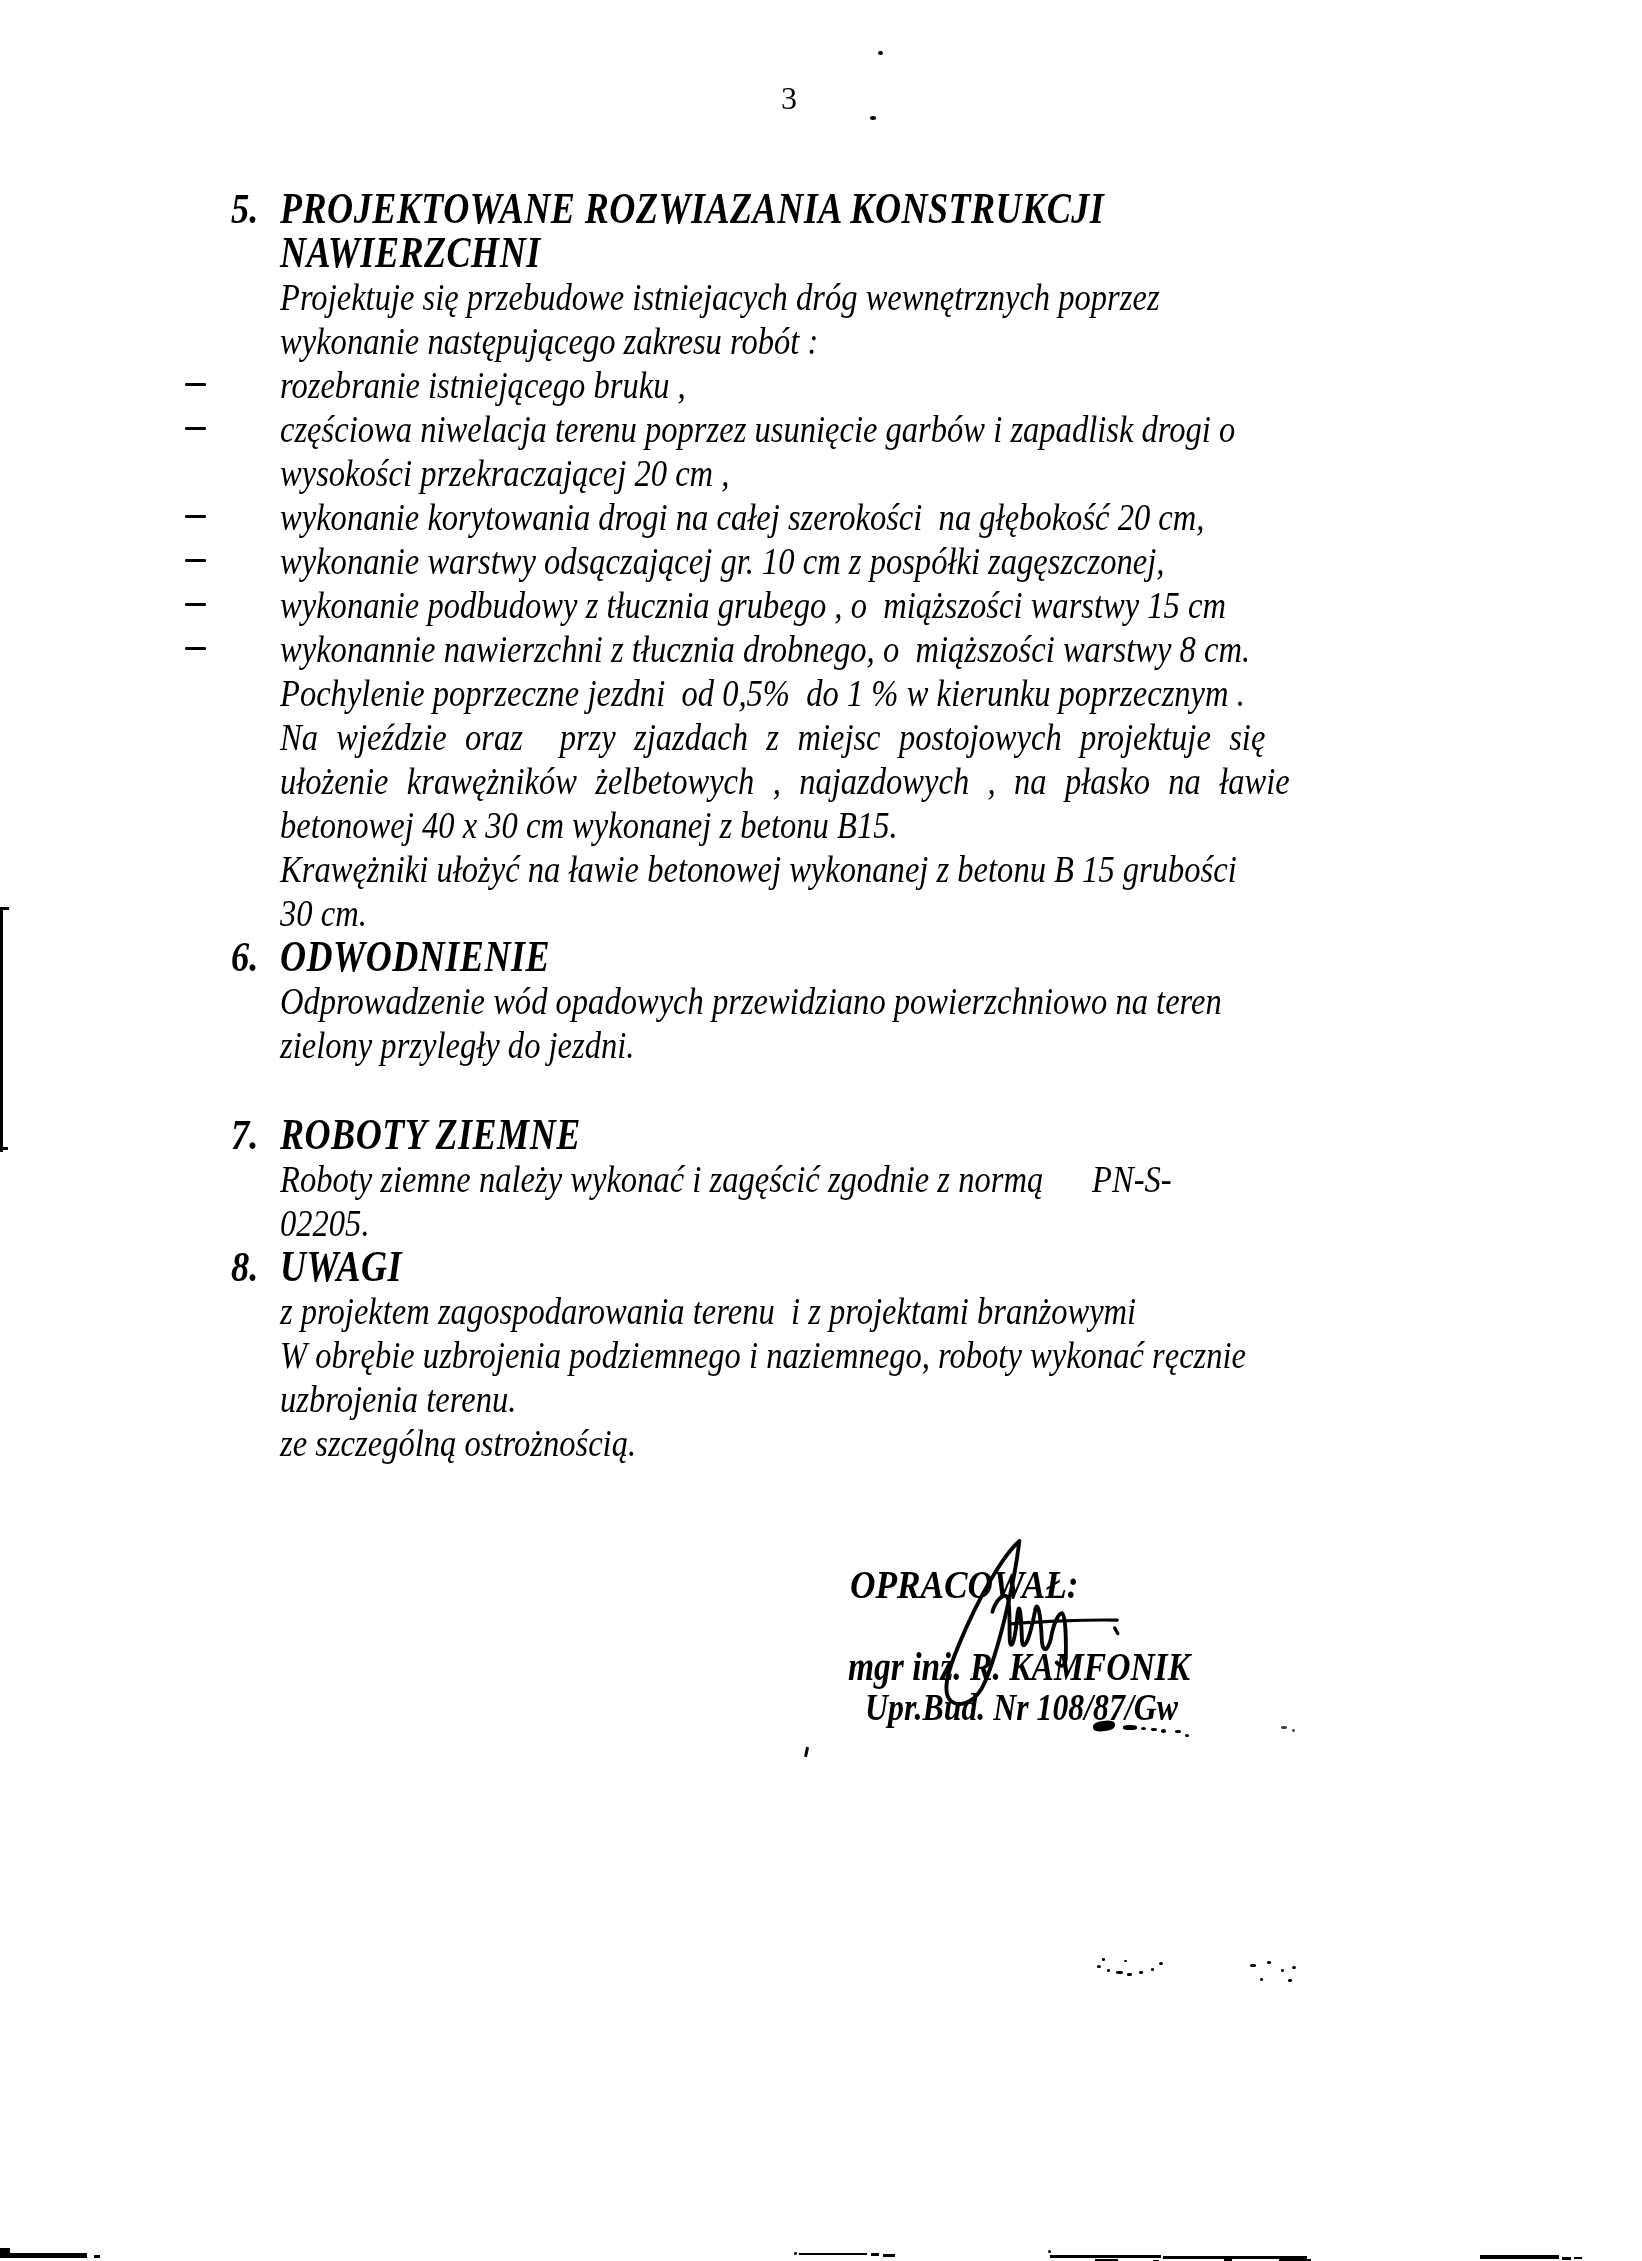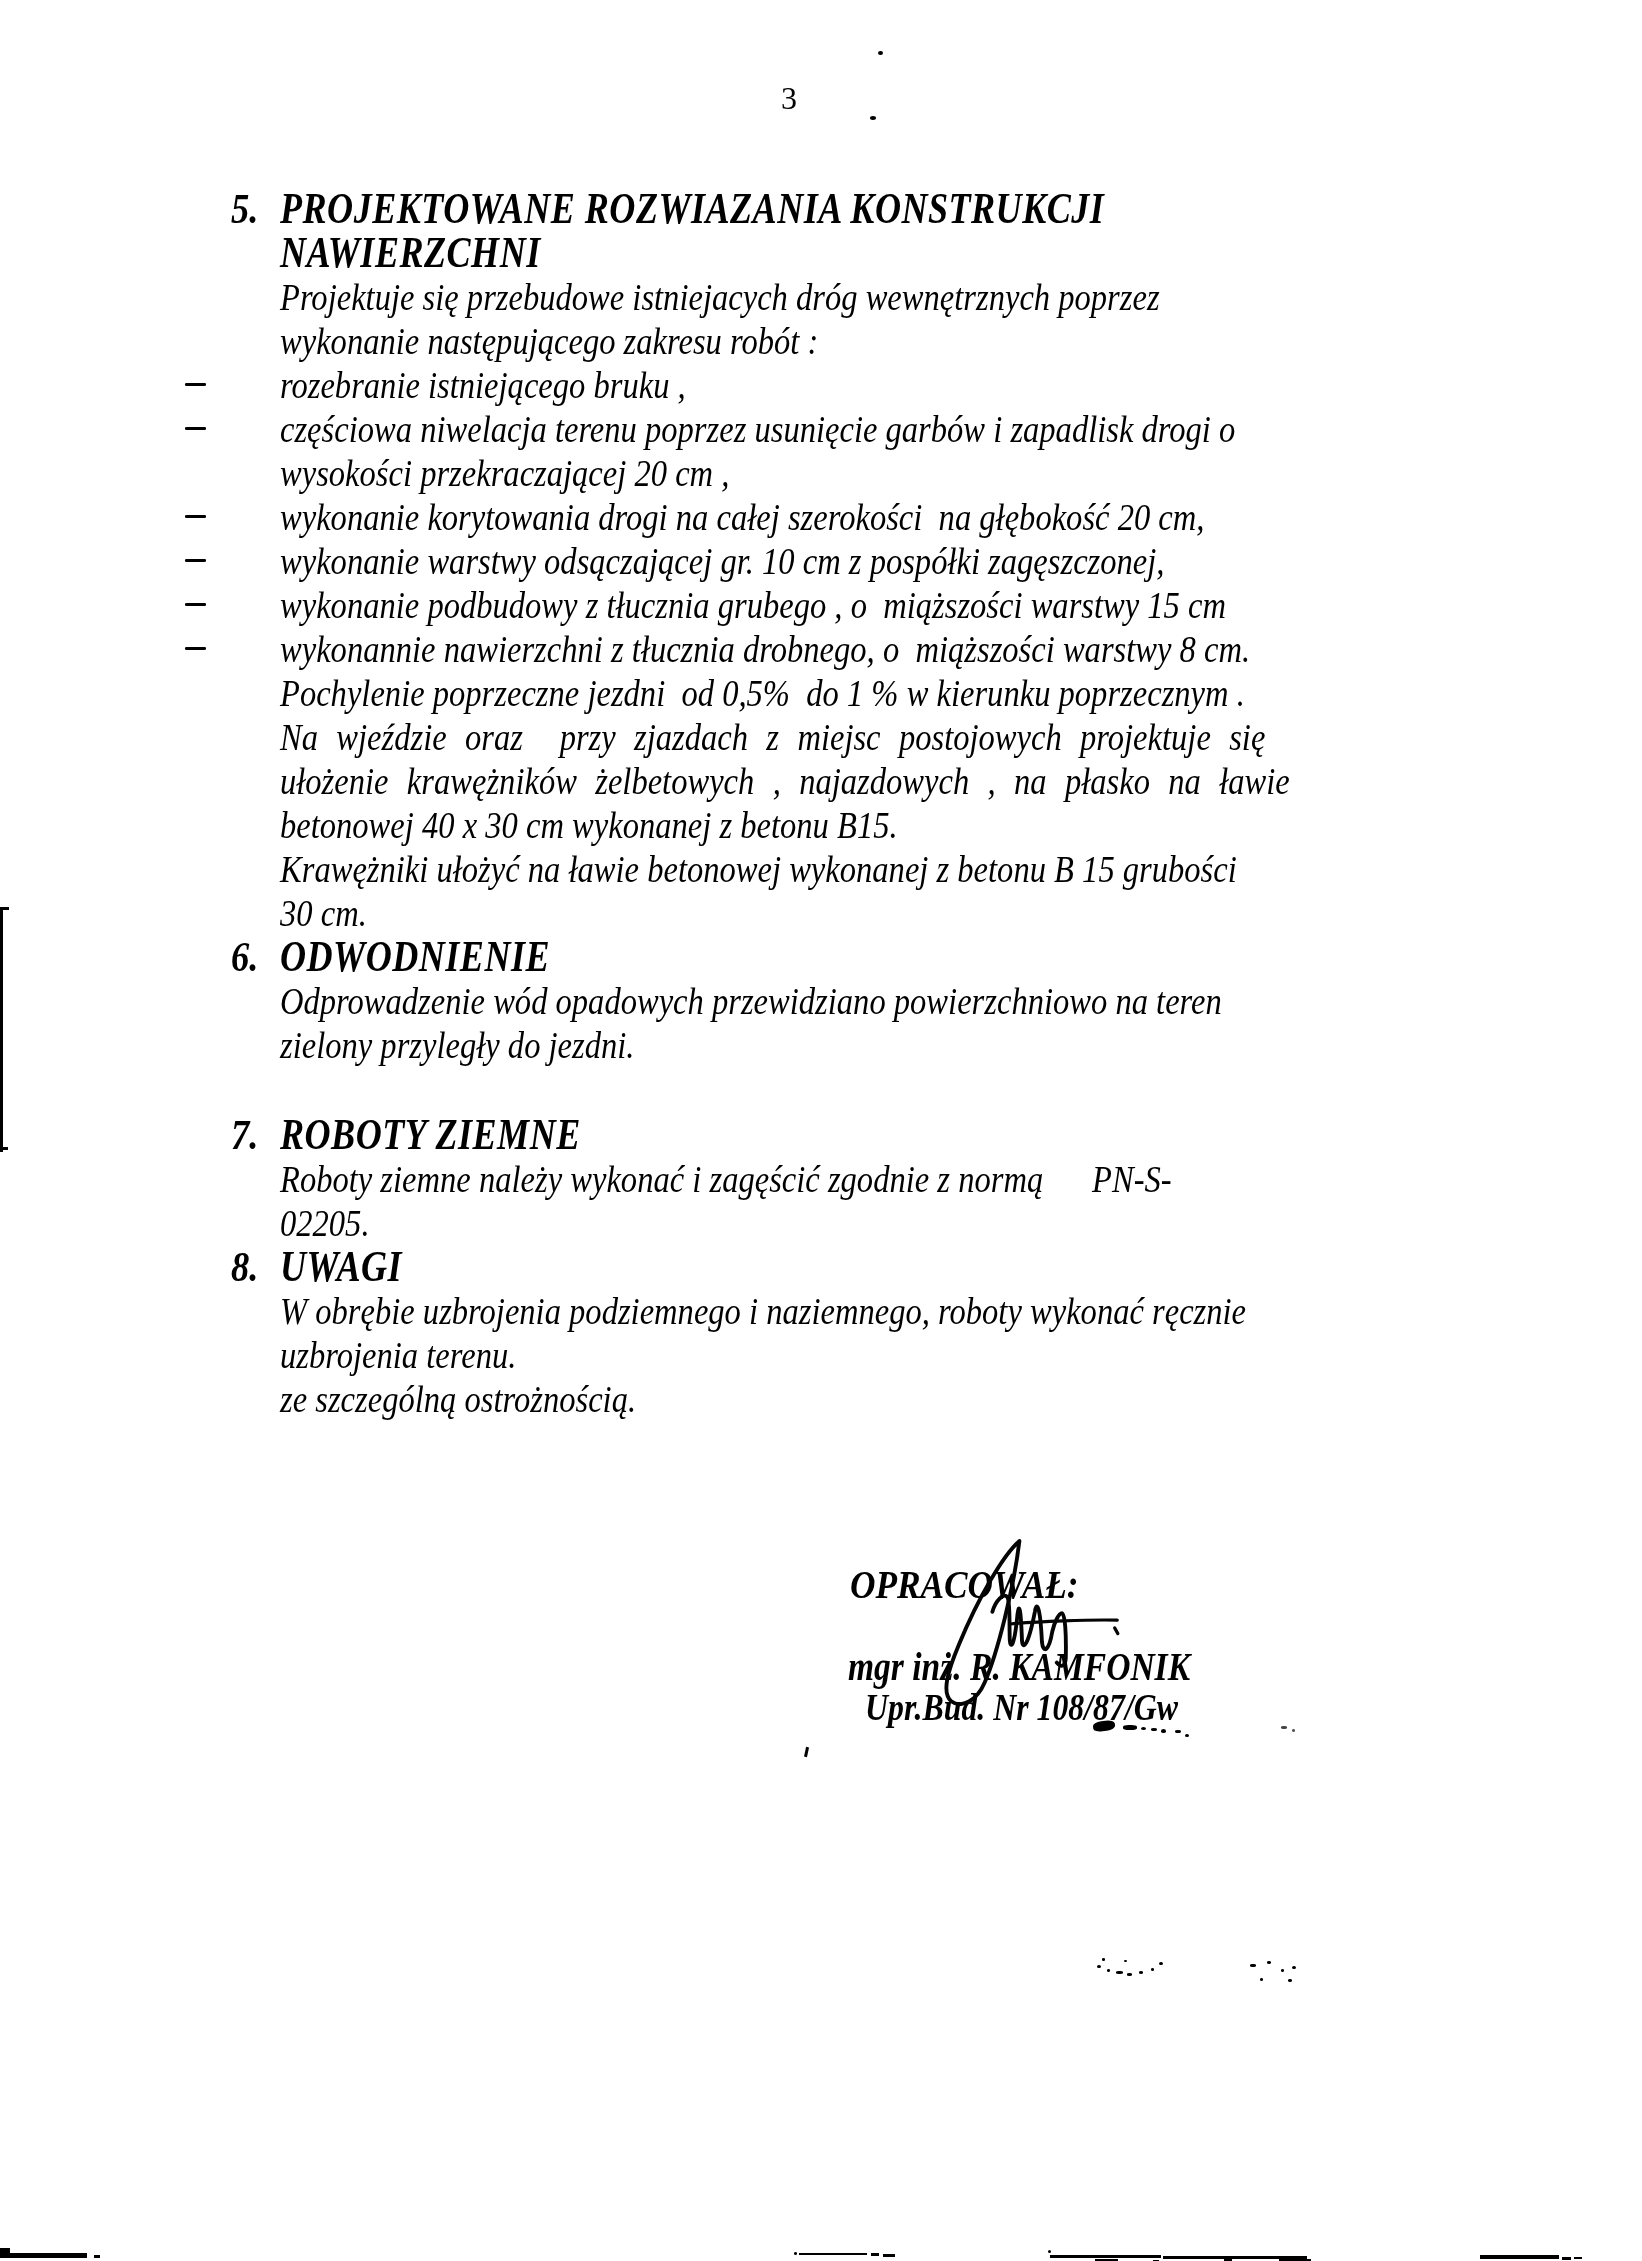--- a/index.html
+++ b/index.html
@@ -103,20 +103,21 @@
       <div class="row body"><span class="txt">Krawężniki ułożyć na ławie betonowej wykonanej z betonu B 15 grubości</span></div>
       <div class="row body"><span class="txt">30 cm.</span></div>
       <div class="row heading"><span class="num">6.</span><span class="txt">ODWODNIENIE</span></div>
       <div class="row body"><span class="txt">Odprowadzenie wód opadowych przewidziano powierzchniowo na teren</span></div>
       <div class="row body"><span class="txt">zielony przyległy do jezdni.</span></div>
       <div class="row blank"></div>
       <div class="row heading"><span class="num">7.</span><span class="txt">ROBOTY ZIEMNE</span></div>
       <div class="row body"><span class="txt">Roboty ziemne należy wykonać i zagęścić zgodnie z normą      PN-S-</span></div>
       <div class="row body"><span class="txt">02205.</span></div>
       <div class="row heading"><span class="num">8.</span><span class="txt">UWAGI</span></div>
+      <div class="row body"><span class="txt">z projektem zagospodarowania terenu  i z projektami branżowymi</span></div>
       <div class="row body"><span class="txt">W obrębie uzbrojenia podziemnego i naziemnego, roboty wykonać ręcznie</span></div>
       <div class="row body"><span class="txt">uzbrojenia terenu.</span></div>
       <div class="row body"><span class="txt">ze szczególną ostrożnością.</span></div>
     </div>
 
   <div class="sig-line" id="sig-heading">OPRACOWAŁ:</div>
   <div class="sig-line" id="sig-name">mgr inż. R. KAMFONIK</div>
   <div class="sig-line" id="sig-creds">Upr.Bud. Nr 108/87/Gw</div>
 
   <svg id="signature-svg" viewBox="0 0 320 300">

